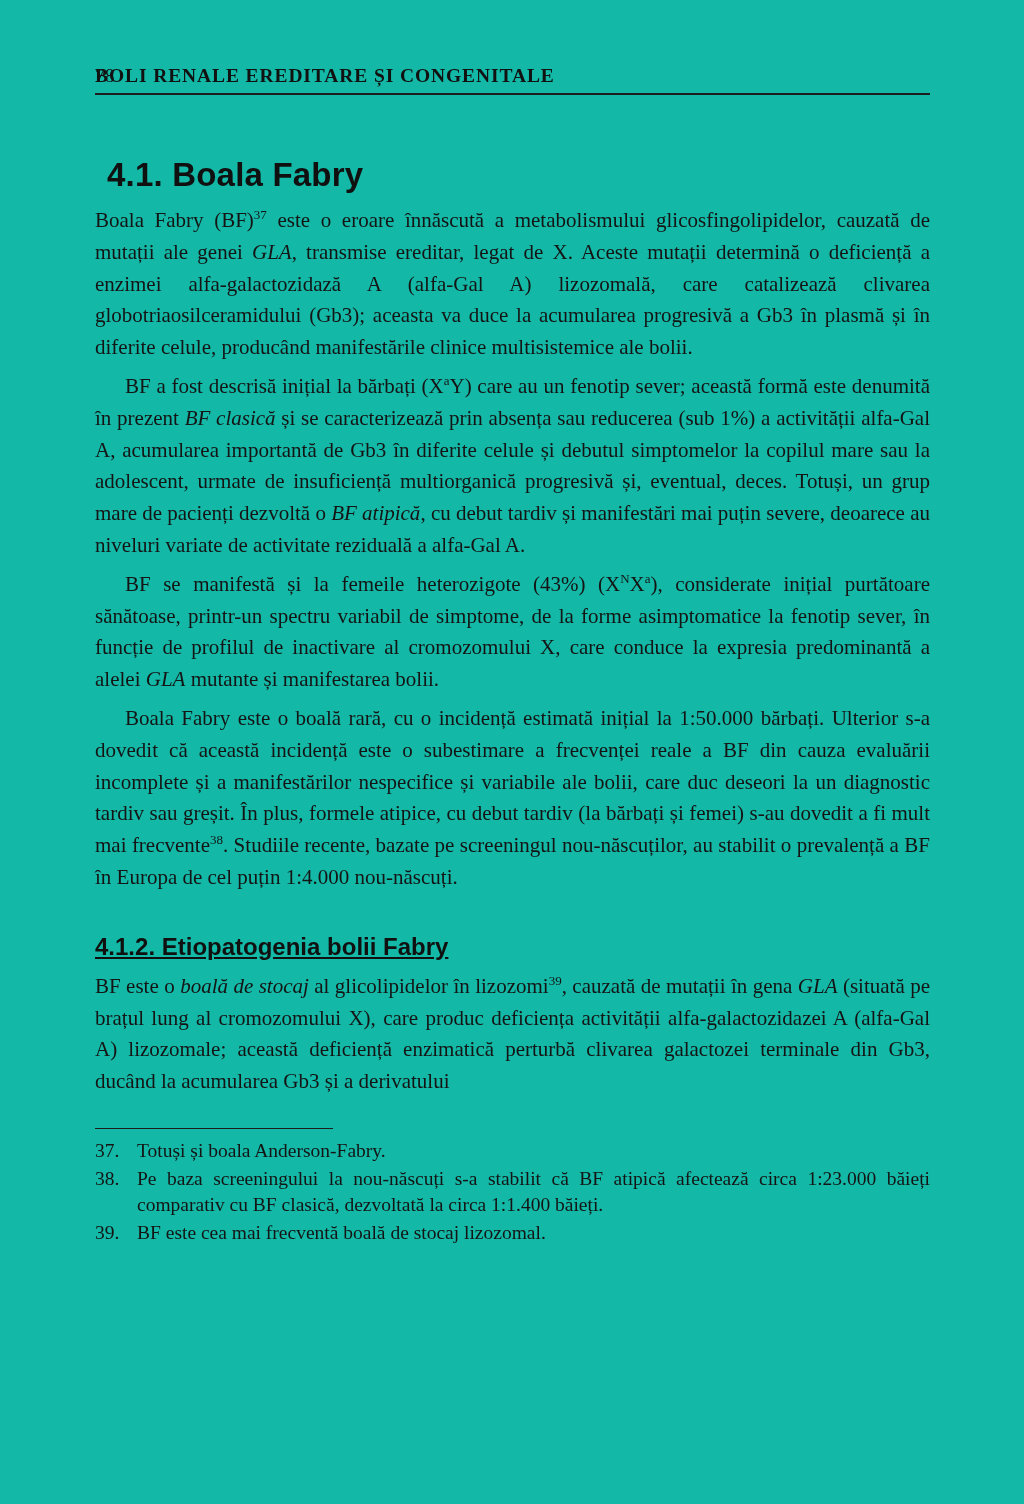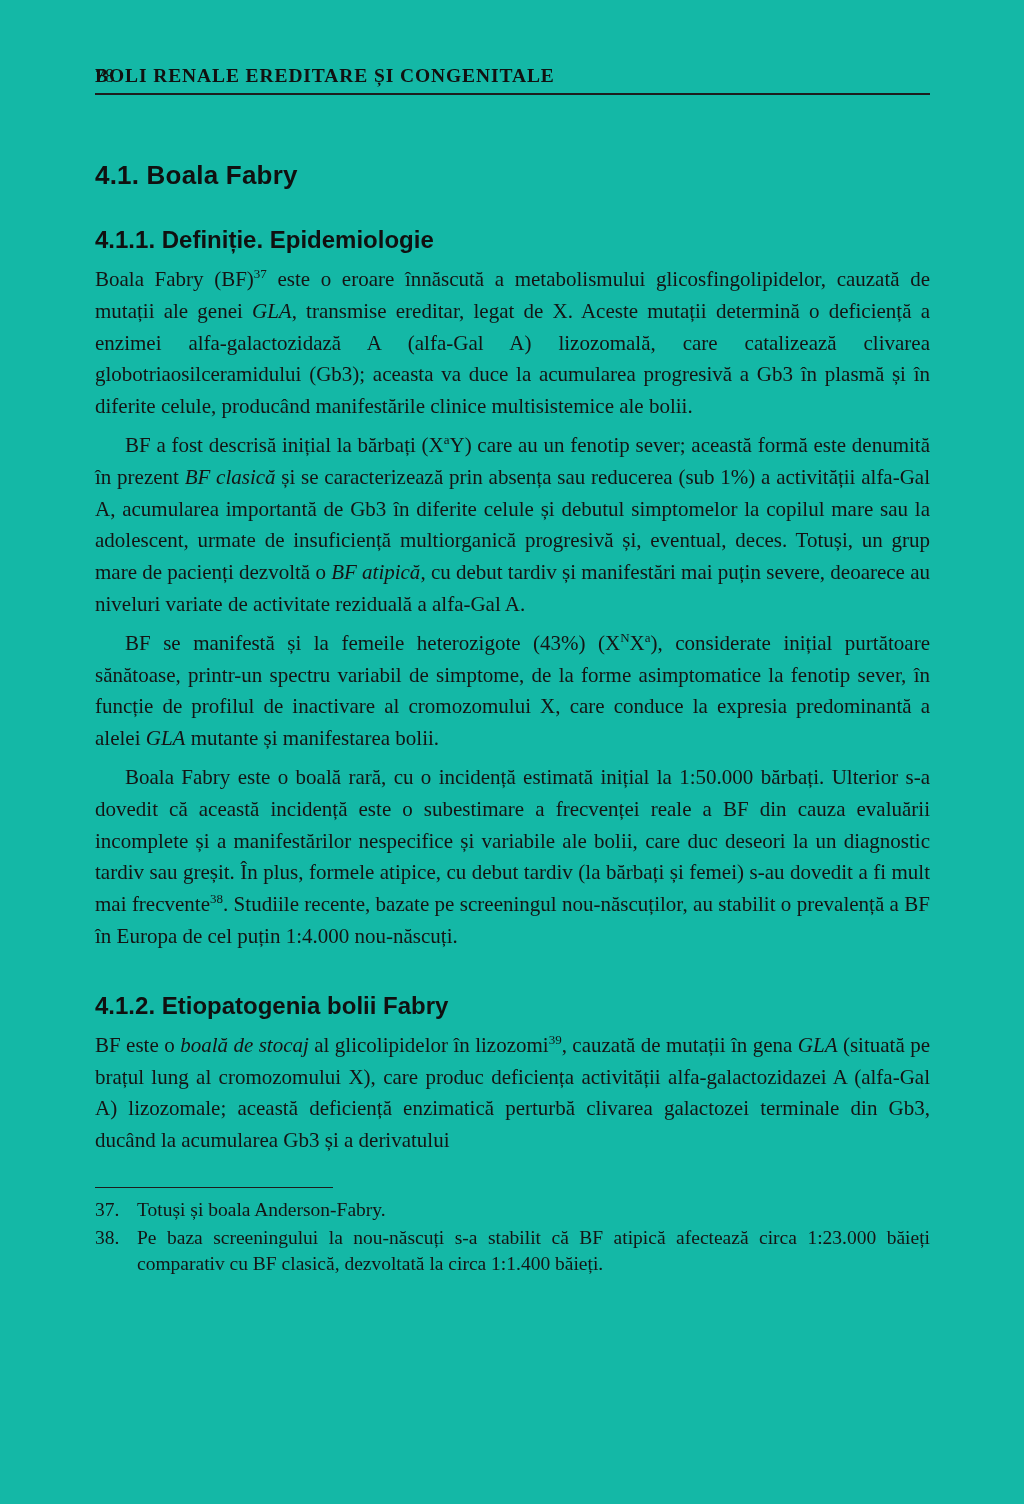--- a/index.html
+++ b/index.html
@@ -27,29 +27,29 @@
   .header-rule {
     margin: 5px 94px 0 95px;
     border: none; border-top: 2.2px solid #1d1d1d; height: 0;
   }
 
   
   .content { margin: 0 94px 0 95px; }
 
   .chapter-title {
     font-family: "Liberation Sans", sans-serif;
-    font-size: 26px; font-weight: 700; line-height: 40px;
-    margin: 60px 0 0 0; color: #101010; letter-spacing: 0.2px;
+    font-size: 33px; font-weight: 700; line-height: 40px;
+    margin: 60px 0 0 12px; color: #101010; letter-spacing: 0.2px;
   }
   .section-title {
     font-family: "Liberation Sans", sans-serif;
     font-size: 24px; font-weight: 700; line-height: 29px;
     margin: 30px 0 0 0; color: #101010;
   }
-  .section-title.second { margin-top: 38px; }
+  .section-title.second { margin-top: 38px; text-decoration: underline; }
 
   .body-par {
     font-size: 21px; line-height: 31.8px;
     text-align: justify;
     margin: 7px 0 0 0;
   }
   .body-par.first-after-h2 { margin-top: 10px; }
   .body-par.indent { text-indent: 30px; }
 
   .i   { font-style: italic; }
@@ -78,21 +78,20 @@
   <header class="running-header">
     <span class="page-number">78</span>
     <span class="running-title">BOLI RENALE EREDITARE ȘI CONGENITALE</span>
   </header>
   <hr class="header-rule">
 
   <main class="content">
 
     <h1 class="chapter-title">4.1. Boala Fabry</h1>
 
-    <h2 class="section-title">4.1.1. Definiție. Epidemiologie</h2>
 
     <p class="body-par first-after-h2"><span>Boala Fabry (BF)</span><span class="sup">37</span><span> este o eroare înnăscută a metabolismului glicosfingolipidelor, cauzată de mutații ale genei </span><span class="i">GLA</span><span>, transmise ereditar, legat de X. Aceste mutații determină o deficiență a enzimei alfa-galactozidază A (alfa-Gal A) lizozomală, care catalizează clivarea globotriaosilceramidului (Gb3); aceasta va duce la acumularea progresivă a Gb3 în plasmă și în diferite celule, producând manifestările clinice multisistemice ale bolii.</span></p>
     <p class="body-par indent"><span>BF a fost descrisă inițial la bărbați (X</span><span class="sup">a</span><span>Y) care au un fenotip sever; această formă este denumită în prezent </span><span class="i">BF clasică</span><span> și se caracterizează prin absența sau reducerea (sub 1%) a activității alfa-Gal A, acumularea importantă de Gb3 în diferite celule și debutul simptomelor la copilul mare sau la adolescent, urmate de insuficiență multiorganică progresivă și, eventual, deces. Totuși, un grup mare de pacienți dezvoltă o </span><span class="i">BF atipică</span><span>, cu debut tardiv și manifestări mai puțin severe, deoarece au niveluri variate de activitate reziduală a alfa-Gal A.</span></p>
     <p class="body-par indent"><span>BF se manifestă și la femeile heterozigote (43%) (X</span><span class="sup">N</span><span>X</span><span class="sup">a</span><span>), considerate inițial purtătoare sănătoase, printr-un spectru variabil de simptome, de la forme asimptomatice la fenotip sever, în funcție de profilul de inactivare al cromozomului X, care conduce la expresia predominantă a alelei </span><span class="i">GLA</span><span> mutante și manifestarea bolii.</span></p>
     <p class="body-par indent"><span>Boala Fabry este o boală rară, cu o incidență estimată inițial la 1:50.000 bărbați. Ulterior s-a dovedit că această incidență este o subestimare a frecvenței reale a BF din cauza evaluării incomplete și a manifestărilor nespecifice și variabile ale bolii, care duc deseori la un diagnostic tardiv sau greșit. În plus, formele atipice, cu debut tardiv (la bărbați și femei) s-au dovedit a fi mult mai frecvente</span><span class="sup">38</span><span>. Studiile recente, bazate pe screeningul nou-născuților, au stabilit o prevalență a BF în Europa de cel puțin 1:4.000 nou-născuți.</span></p>
 
     <h2 class="section-title second">4.1.2. Etiopatogenia bolii Fabry</h2>
 
     <p class="body-par first-after-h2"><span>BF este o </span><span class="i">boală de stocaj</span><span> al glicolipidelor în lizozomi</span><span class="sup">39</span><span>, cauzată de mutații în gena </span><span class="i">GLA</span><span> (situată pe brațul lung al cromozomului X), care produc deficiența activității alfa-galactozidazei A (alfa-Gal A) lizozomale; această deficiență enzimatică perturbă clivarea galactozei terminale din Gb3, ducând la acumularea Gb3 și a derivatului</span></p>
 
@@ -100,16 +99,20 @@
 
     <div class="footnotes">
       <div class="footnote">
         <span class="fn-num">37.</span>
         <span class="fn-text">Totuși și boala Anderson-Fabry.</span>
       </div>
       <div class="footnote">
         <span class="fn-num">38.</span>
         <span class="fn-text">Pe baza screeningului la nou-născuți s-a stabilit că BF atipică afectează circa 1:23.000 băieți comparativ cu BF clasică, dezvoltată la circa 1:1.400 băieți.</span>
       </div>
+      <div class="footnote">
+        <span class="fn-num">39.</span>
+        <span class="fn-text">BF este cea mai frecventă boală de stocaj lizozomal.</span>
+      </div>
     </div>
 
   </main>
 </div>
 
 </body></html>

